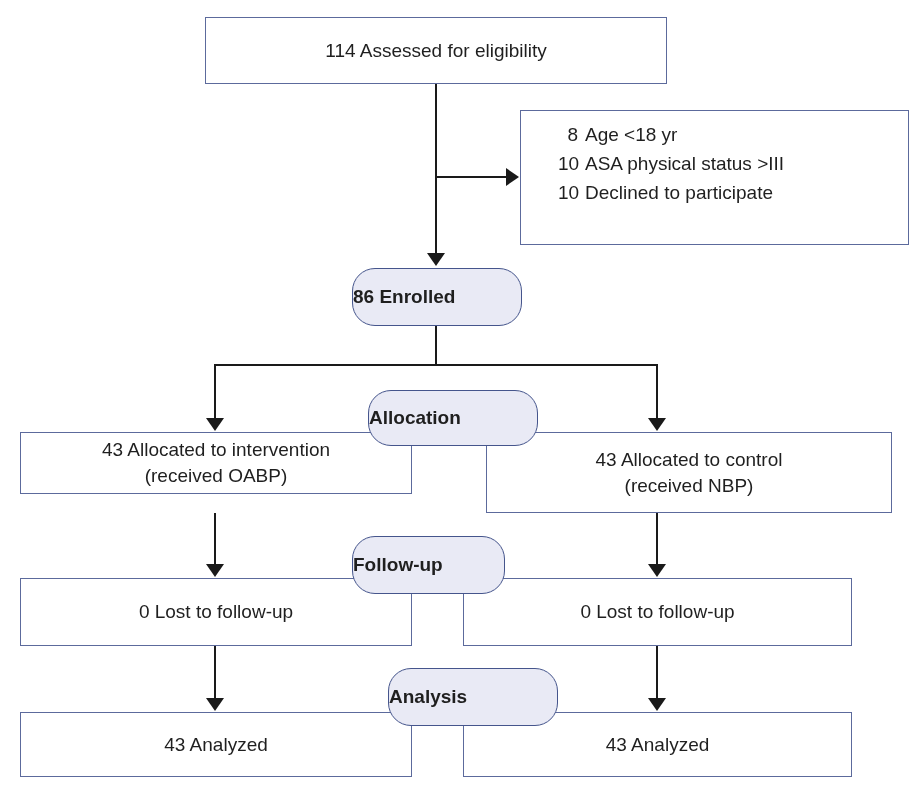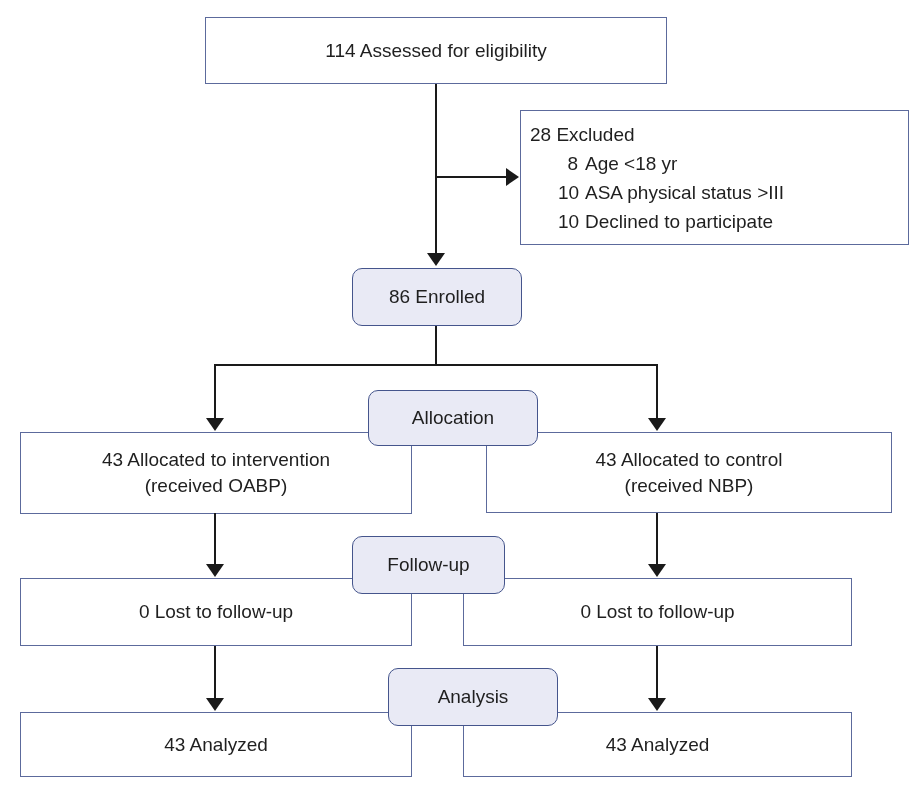--- a/index.html
+++ b/index.html
@@ -31,27 +31,28 @@
     justify-content: flex-start;
     text-align: left;
     line-height: 29px;
     padding: 9px 8px 0 9px;
   }
   .pill {
     position: absolute;
     box-sizing: border-box;
     background: var(--pill-fill, #e9eaf5);
     border: 1.5px solid var(--pill-border, #45558c);
-    border-radius: 10px;
+    border-radius: 23px;
     display: flex;
     align-items: center;
-    justify-content: center;
+    justify-content: flex-start;
     text-align: center;
     font-size: 19px;
     z-index: 3;
+    font-weight: bold;
   }
   .line {
     position: absolute;
     background: var(--line, #1a1a1a);
     z-index: 2;
   }
   .arrow-down {
     position: absolute;
     width: 0; height: 0;
     border-left: 9px solid transparent;
@@ -85,21 +86,20 @@
     <div>114 Assessed for eligibility</div>
   </div>
 
   <div class="line" style="left:435px; top:84px; width:2px; height:171px;"></div>
   <div class="arrow-down" style="left:427px; top:253px;"></div>
 
   <div class="line" style="left:436px; top:176px; width:70px; height:2px;"></div>
   <div class="arrow-right" style="left:506px; top:168px;"></div>
 
   <div class="rect left-align" style="left:520px; top:110px; width:389px; height:135px;">
-    <div>28 Excluded</div>
     <div class="excl-item">
       <span class="num">8</span>
       <span>Age &lt;18 yr</span>
     </div>
     <div class="excl-item">
       <span class="num">10</span>
       <span>ASA physical status &gt;III</span>
     </div>
     <div class="excl-item">
       <span class="num">10</span>
@@ -116,21 +116,21 @@
 
   <div class="line" style="left:214px; top:366px; width:2px; height:54px;"></div>
   <div class="arrow-down" style="left:206px; top:418px;"></div>
   <div class="line" style="left:656px; top:366px; width:2px; height:54px;"></div>
   <div class="arrow-down" style="left:648px; top:418px;"></div>
 
   <div class="pill" style="left:368px; top:390px; width:170px; height:56px;">
     <div>Allocation</div>
   </div>
 
-  <div class="rect" style="left:20px; top:432px; width:392px; height:82px;">
+  <div class="rect" style="left:20px; top:432px; width:392px; height:62px;">
     <div>43 Allocated to intervention</div>
     <div>(received OABP)</div>
   </div>
   <div class="rect" style="left:486px; top:432px; width:406px; height:81px;">
     <div>43 Allocated to control</div>
     <div>(received NBP)</div>
   </div>
 
   <div class="line" style="left:214px; top:513px; width:2px; height:52px;"></div>
   <div class="arrow-down" style="left:206px; top:564px;"></div>

